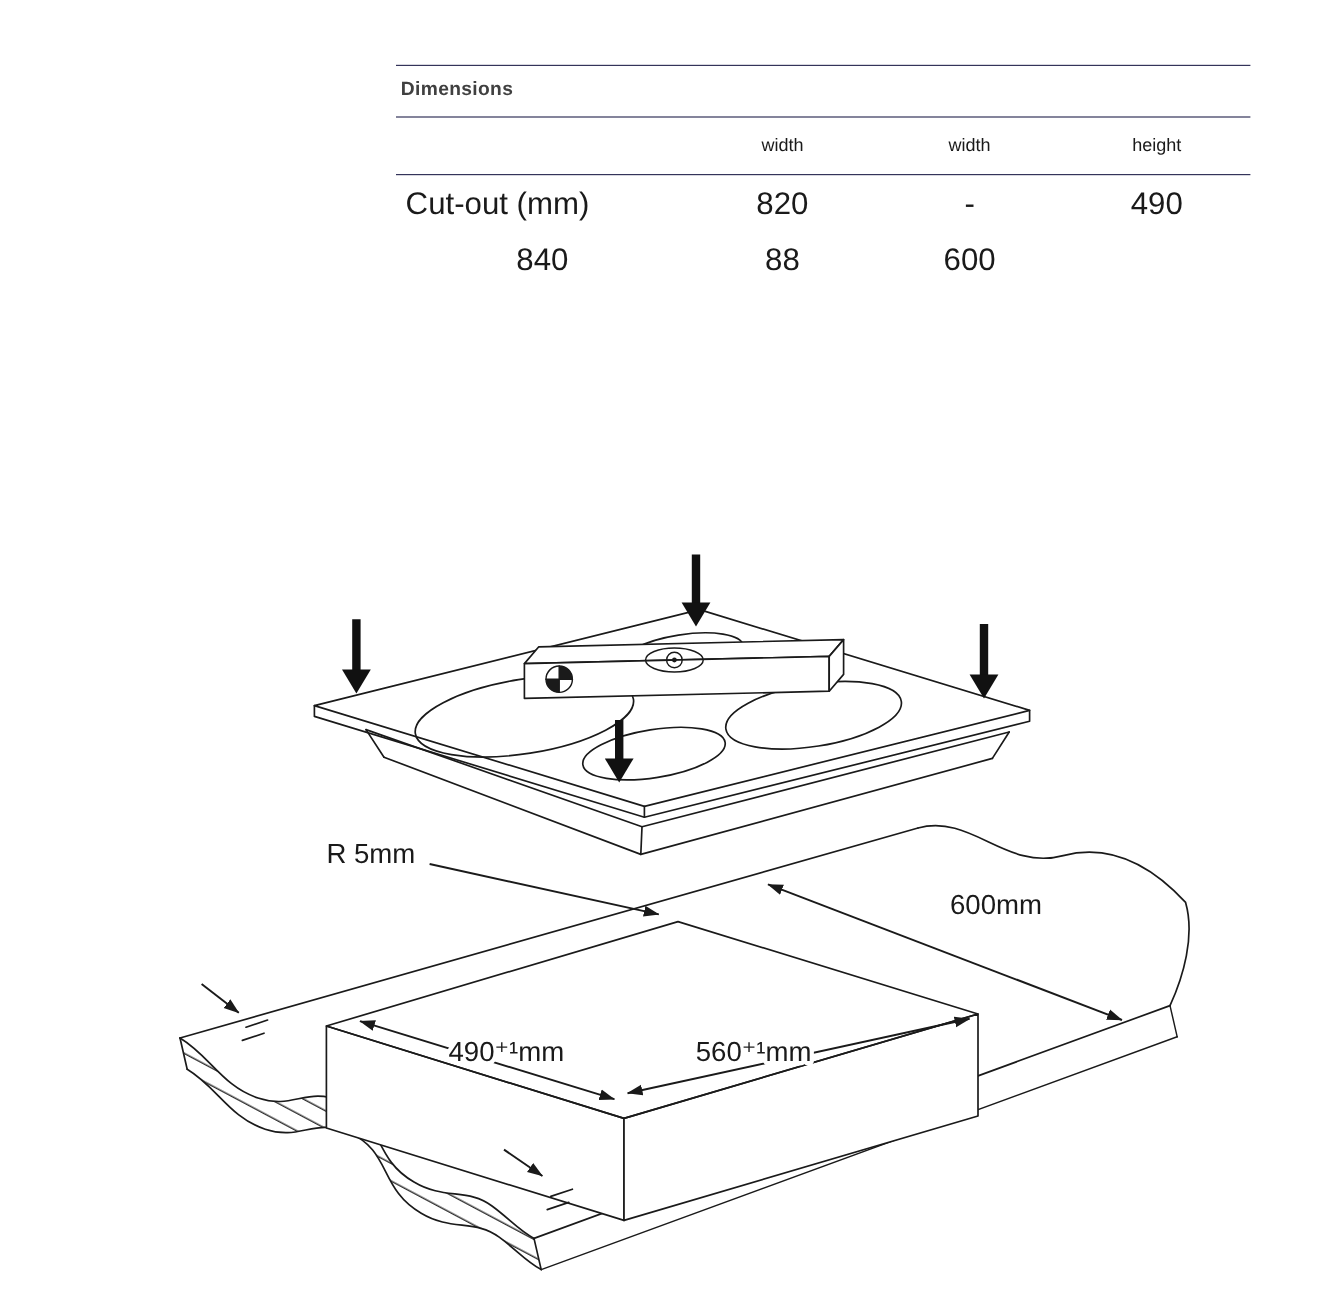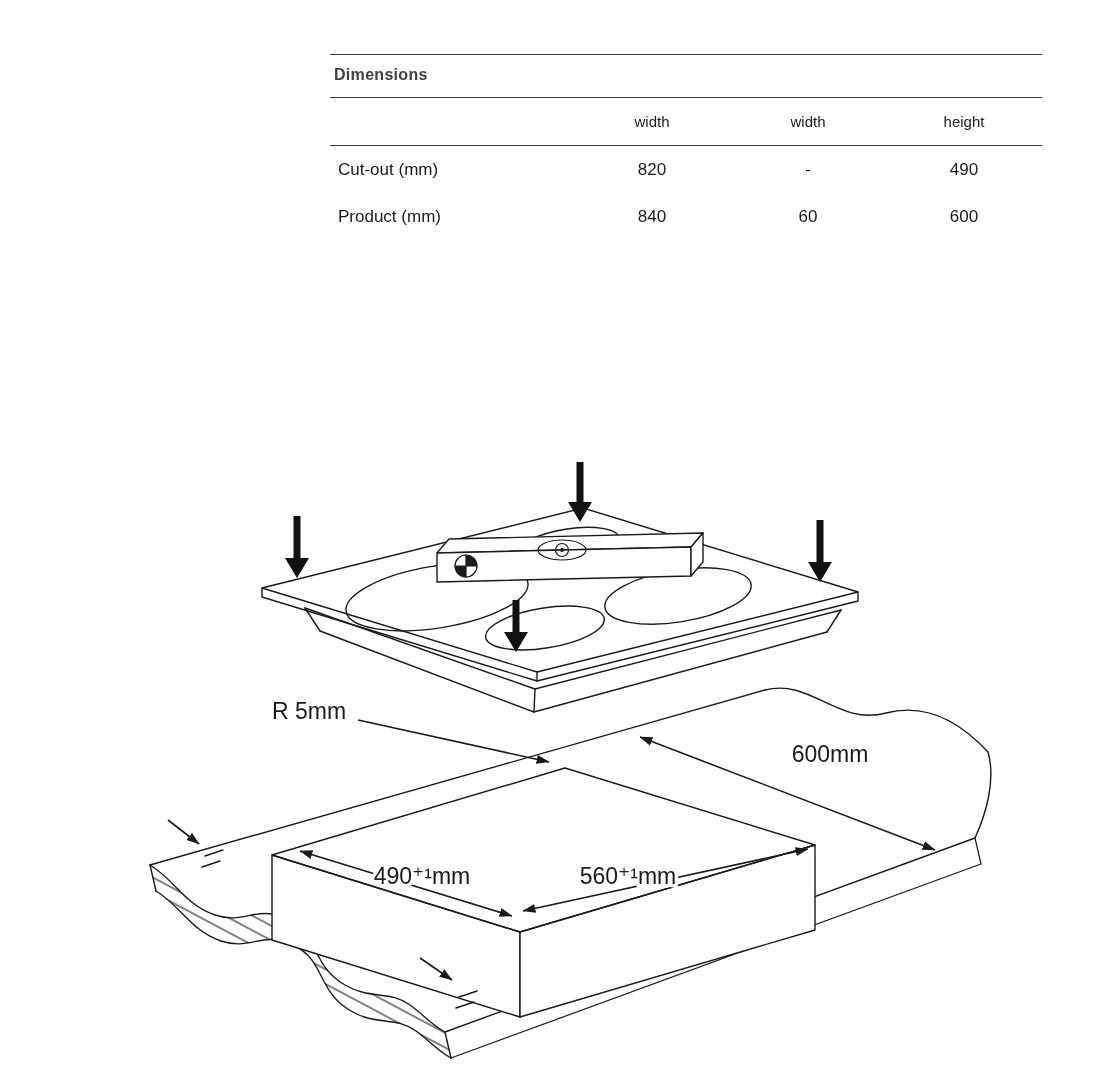--- a/index.html
+++ b/index.html
@@ -16,21 +16,21 @@
   .tbl-title {
     margin:0; padding:11px 4px 13px 4px;
     font-size:16px; font-weight:bold; letter-spacing:0.3px;
     color:#404040;
   }
   .grid {
     display:grid; grid-template-columns:244px 156px 156px 156px;
     align-items:center;
   }
   .grid.header { height:47px; font-size:15px; }
-  .grid.row    { height:47px; font-size:17px; }
+  .grid.row    { height:47px; font-size:26px; }
   .cell-label  { text-align:left; padding-left:8px; }
   .cell-val    { text-align:center; }
 
   
   .diagram { position:absolute; left:0; top:430px; }
   .ln { fill:none; stroke:#1a1a1a; stroke-width:1.4; stroke-linejoin:round; stroke-linecap:round; }
   .ln-thin { fill:none; stroke:#1a1a1a; stroke-width:1.2; stroke-linejoin:round; stroke-linecap:round; }
   .white-face { fill:#ffffff; stroke:#1a1a1a; stroke-width:1.4; stroke-linejoin:round; }
   .dim-line { stroke:#1a1a1a; stroke-width:1.6; fill:none; }
   .dim-label {
@@ -58,23 +58,22 @@
   <div class="rule"></div>
 
   <div class="grid row">
     <div class="cell-label">Cut-out (mm)</div>
     <div class="cell-val">820</div>
     <div class="cell-val">-</div>
     <div class="cell-val">490</div>
   </div>
 
   <div class="grid row">
-    <div class="cell-label">Product (mm)</div>
     <div class="cell-val">840</div>
-    <div class="cell-val">60</div>
+    <div class="cell-val">88</div>
     <div class="cell-val">600</div>
   </div>
 </section>
 
 <svg class="diagram" width="1120" height="652" viewBox="0 430 1120 652">
 
   <defs>
     <marker id="arr" viewBox="0 0 12 10" markerWidth="13" markerHeight="11" refX="11.5" refY="5" orient="auto-start-reverse" markerUnits="userSpaceOnUse">
       <path d="M0,0.8 L12,5 L0,9.2 Z" fill="#1a1a1a"></path>
     </marker>

